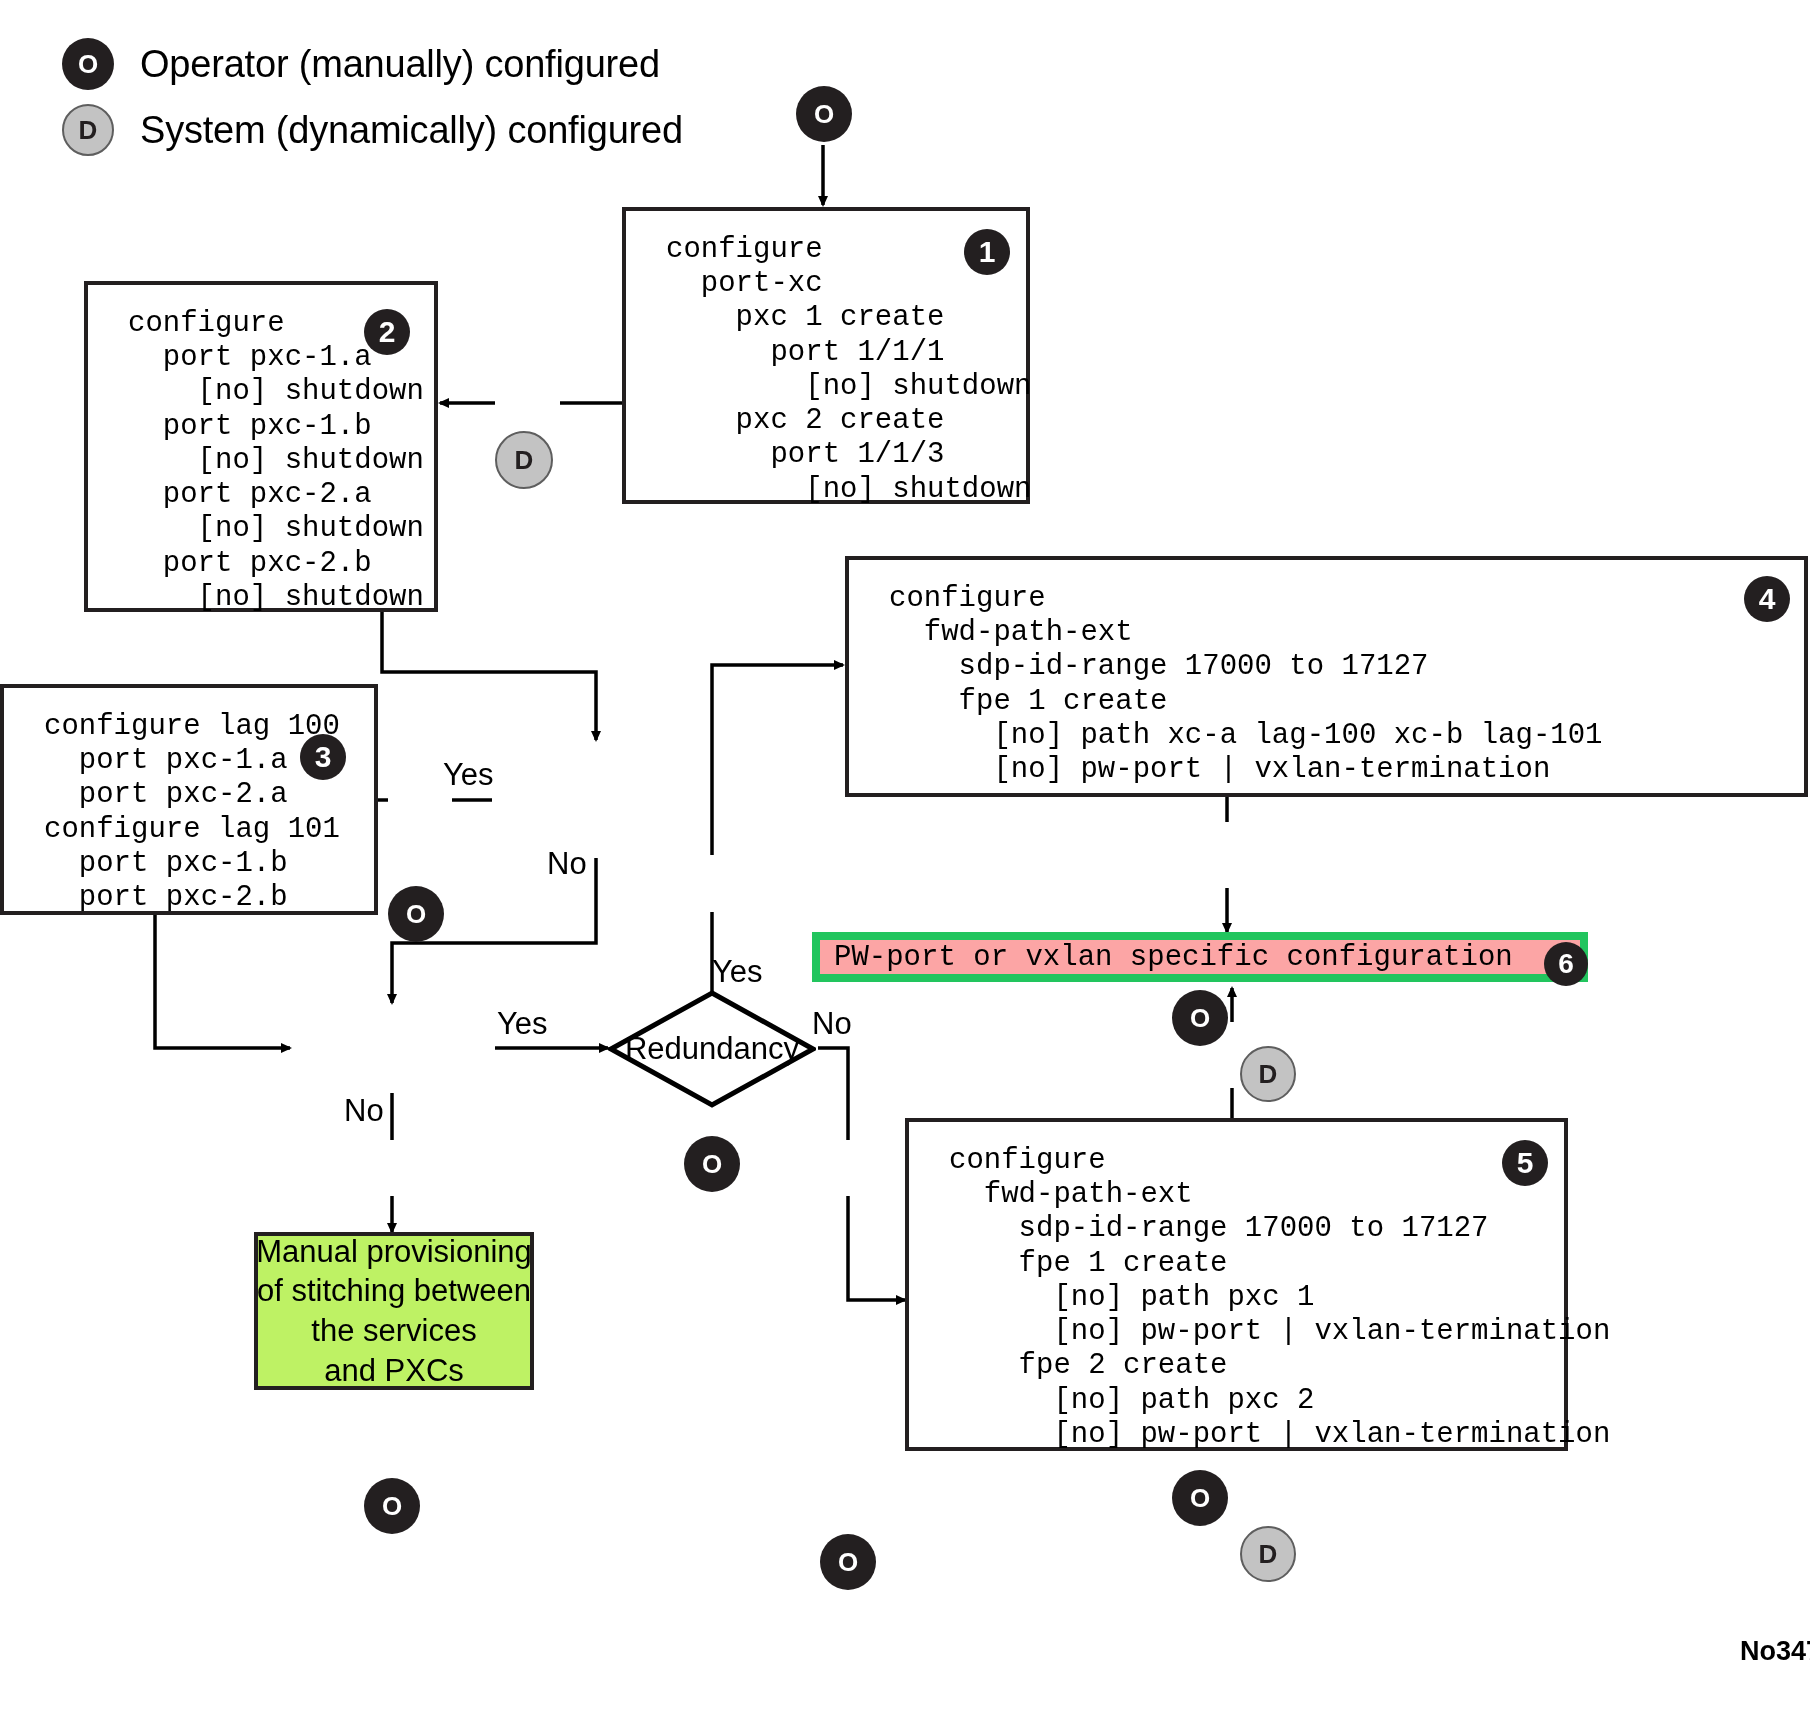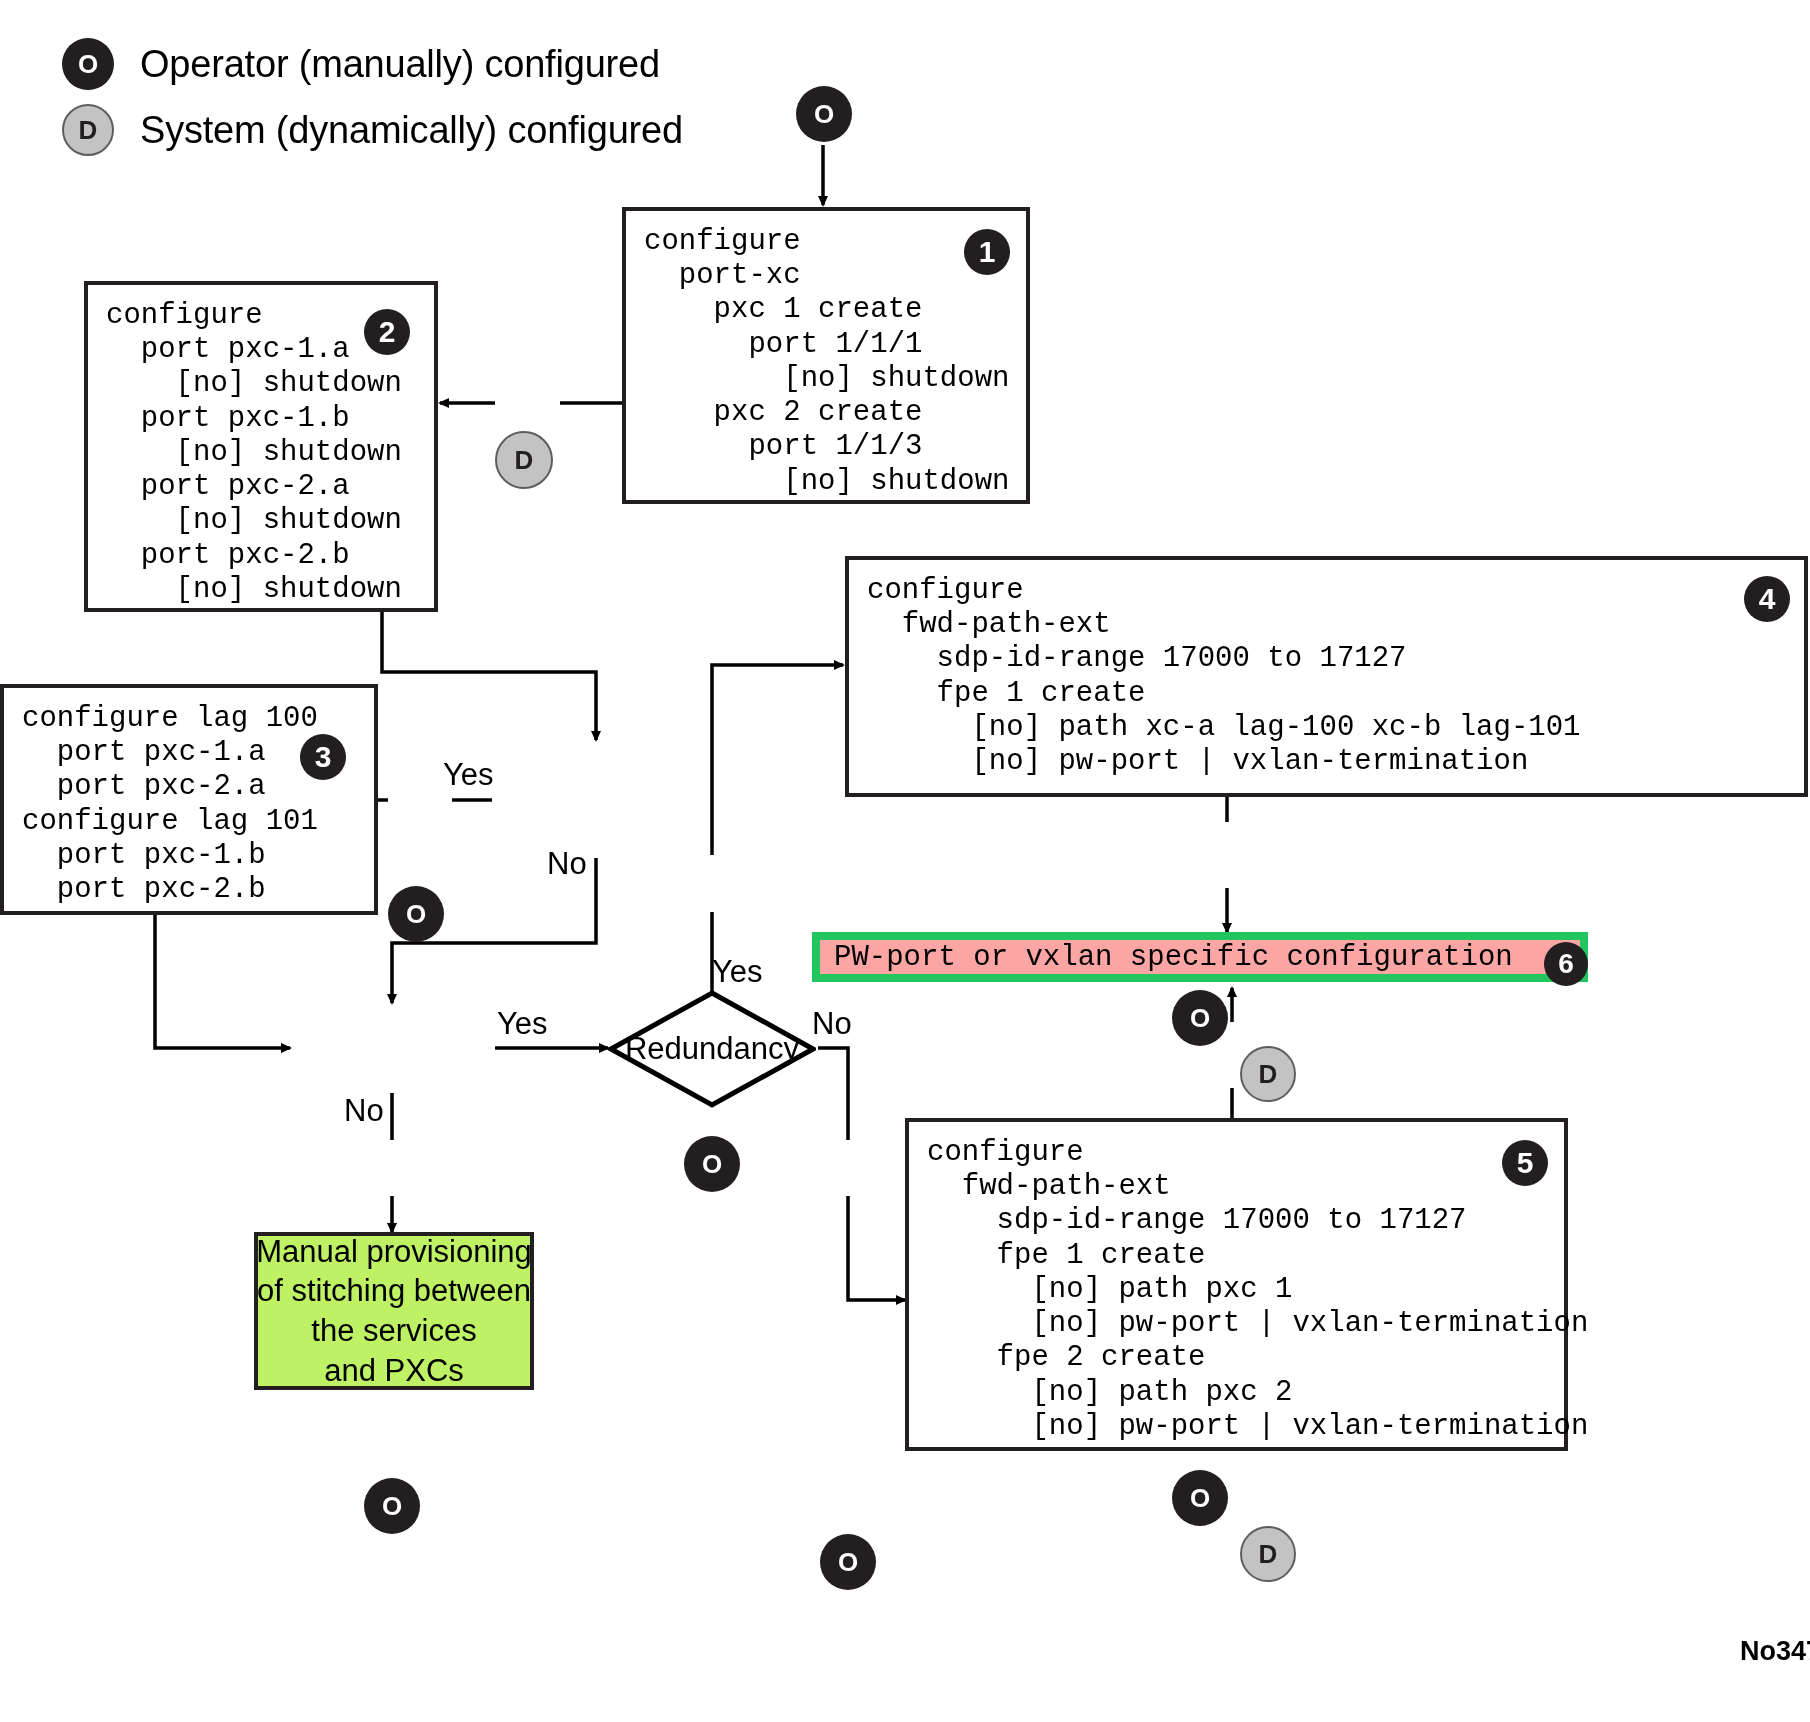--- a/index.html
+++ b/index.html
@@ -58,22 +58,22 @@
   }
 
   
   .codebox {
     position: absolute;
     border: 4px solid #231f20;
     background: #ffffff;
     box-sizing: border-box;
   }
   .codebox pre {
-    margin: 0;
-    padding: 14px 16px 14px 18px;
+    margin: 8px;
+    padding: 14px 16px 14px 32px;
     font-family: "Liberation Mono", "DejaVu Sans Mono", monospace;
     font-size: 29px;
     line-height: 1.18;
     letter-spacing: 0px;
     color: #000;
     white-space: pre;
   }
   .stepnum {
     position: absolute;
     width: 46px; height: 46px;

